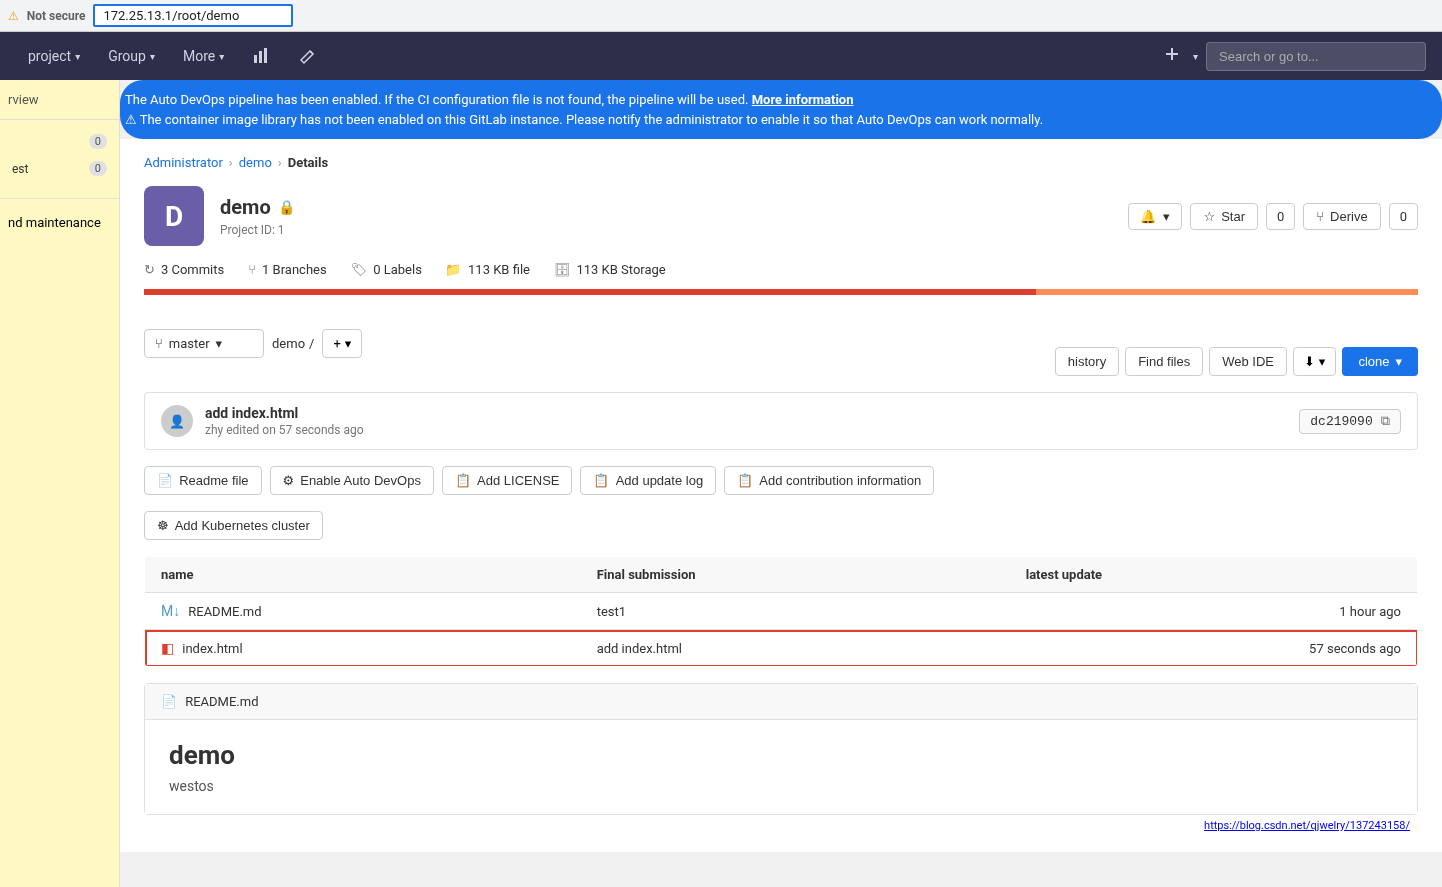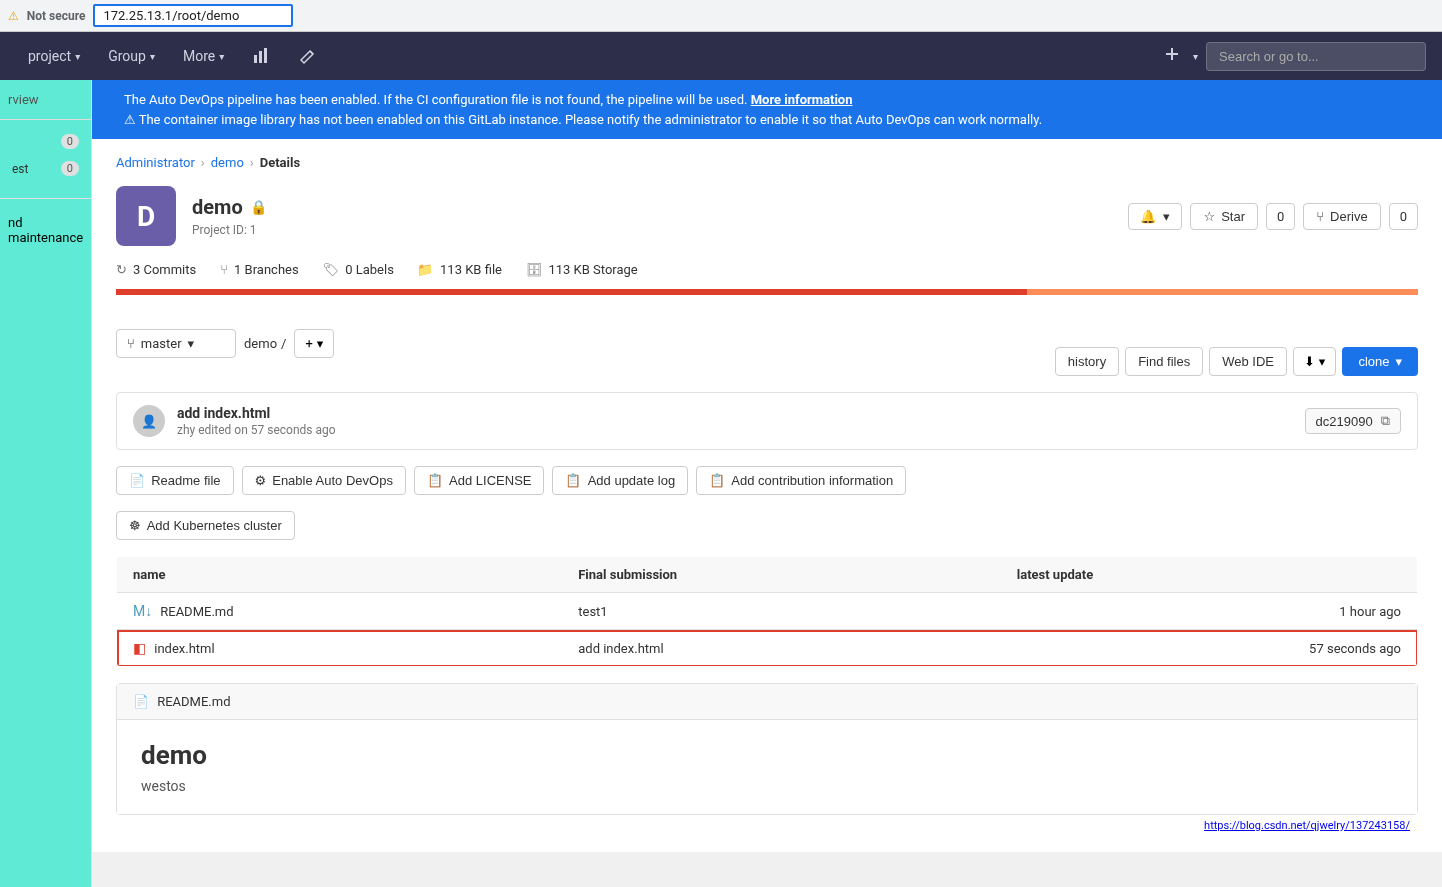--- a/index.html
+++ b/index.html
@@ -34,41 +34,41 @@
       color: #d0d0e0; padding: 6px 12px; border-radius: 4px; width: 220px;
       font-size: 13px;
     }
     .search-box::placeholder { color: #aaa; }
 
     
     .main-layout { display: flex; height: calc(887px - 32px - 48px); overflow: hidden; }
 
     
     .sidebar {
-      width: 92px; background: #5eead4; border-right: 1px solid #ddd;
+      width: 120px; background: #fef9c3; border-right: 1px solid #ddd;
       display: flex; flex-direction: column;
     }
     .sidebar-rview {
       padding: 12px 8px; font-size: 13px; color: #555; border-bottom: 1px solid #ddd;
     }
     .sidebar-section { padding: 8px; }
     .sidebar-item {
       display: flex; justify-content: space-between; align-items: center;
       padding: 6px 4px; font-size: 12px; color: #333; cursor: pointer;
     }
     .sidebar-badge {
       background: #e0e0e0; border-radius: 8px; padding: 1px 6px; font-size: 11px; color: #555;
     }
 
     
     .content { flex: 1; overflow-y: auto; background: #f0f0f0; }
 
     
     .alert-banner {
-      background: #1a73e8; color: white; padding: 10px 32px; font-size: 13px; line-height: 1.5;
+      background: #1a73e8; color: white; padding: 10px 5px; font-size: 13px; line-height: 1.5; border-radius: 23px;
     }
     .alert-banner .more-info { font-weight: bold; text-decoration: underline; cursor: pointer; }
     .alert-banner .warning-line { display: flex; align-items: flex-start; gap: 6px; }
 
     
     .repo-area { padding: 16px 24px; background: white; margin: 0; }
 
     
     .breadcrumb { font-size: 13px; color: #555; margin-bottom: 16px; display: flex; align-items: center; gap: 6px; }
     .breadcrumb a { color: #1a73e8; text-decoration: none; }
@@ -142,21 +142,21 @@
     }
     .commit-avatar {
       width: 32px; height: 32px; border-radius: 50%; background: #ccc;
       display: flex; align-items: center; justify-content: center; color: #777;
     }
     .commit-info { flex: 1; }
     .commit-msg { font-weight: bold; font-size: 14px; color: #333; }
     .commit-meta { font-size: 12px; color: #777; margin-top: 2px; }
     .commit-hash {
       border: 1px solid #ccc; background: #f9f9f9; padding: 4px 10px;
-      border-radius: 4px; font-family: Liberation Sans, sans-serif; font-size: 13px; color: #333;
+      border-radius: 4px; font-family: Liberation Mono, monospace; font-size: 13px; color: #333;
       display: flex; align-items: center; gap: 8px;
     }
     .copy-icon { cursor: pointer; color: #777; }
 
     
     .action-buttons { display: flex; flex-wrap: wrap; gap: 8px; margin-bottom: 16px; }
     .action-btn {
       border: 1px solid #ccc; background: white; padding: 6px 12px;
       border-radius: 4px; cursor: pointer; font-size: 13px; color: #333;
       display: flex; align-items: center; gap: 6px;

